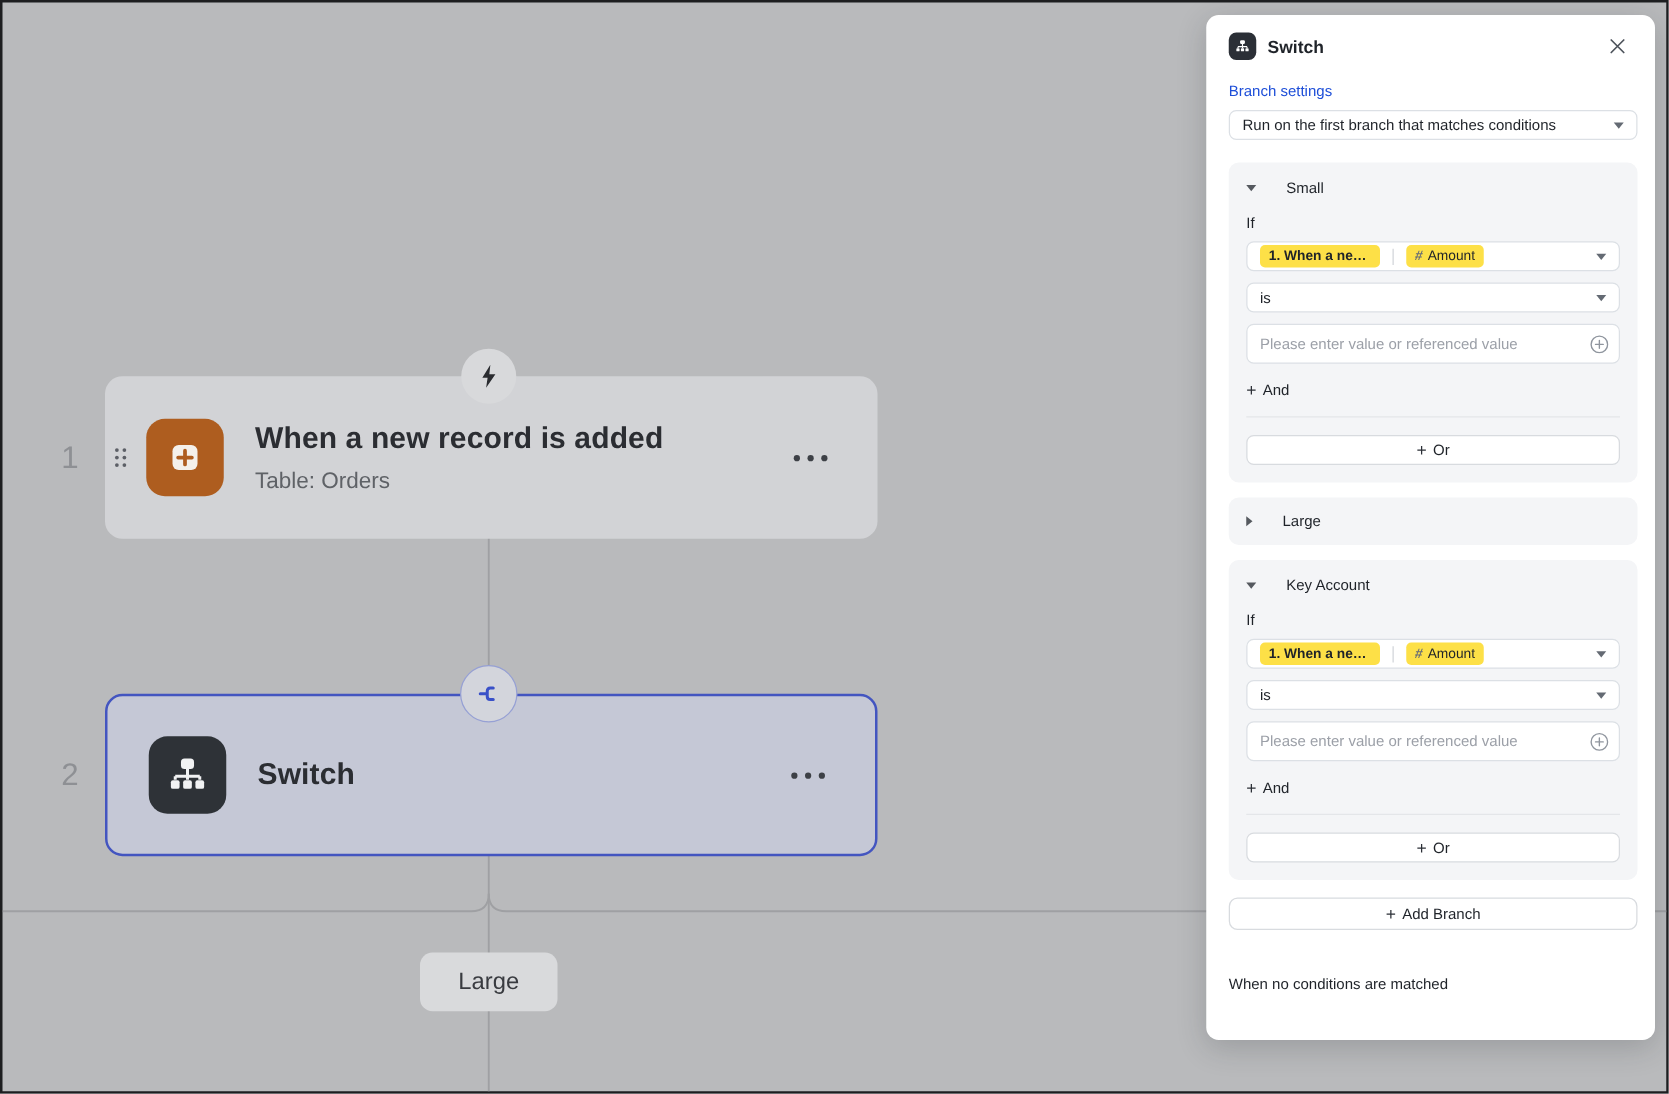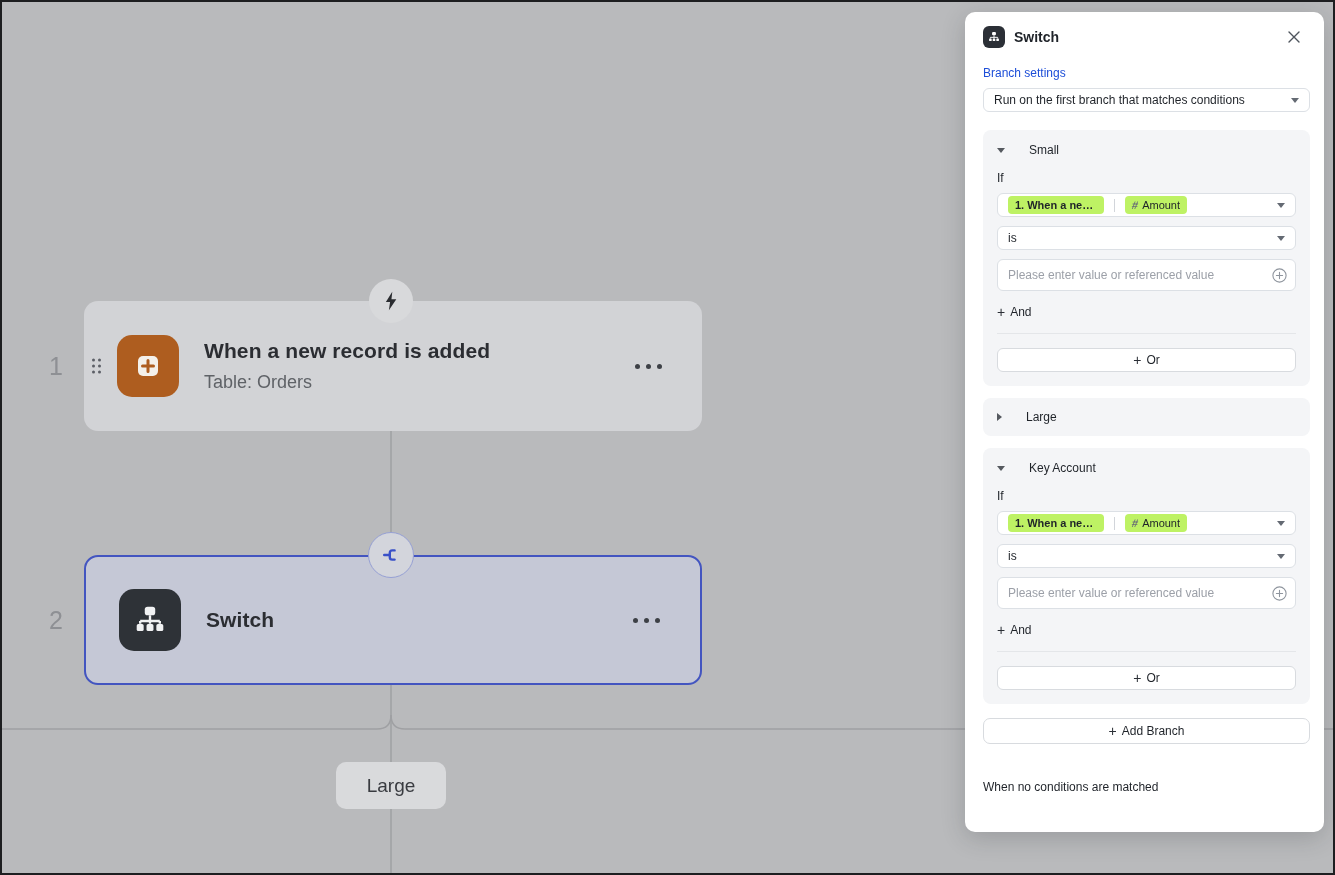--- a/index.html
+++ b/index.html
@@ -21,21 +21,21 @@
   .drag { position:absolute; left:8px; top:50%; transform:translateY(-50%);
           display:grid; grid-template-columns:repeat(2,3px); grid-auto-rows:3px; gap:3px; }
   .drag i { width:3px; height:3px; border-radius:50%; background:#5c5f66; }
 
   .nicon { width:62px; height:62px; border-radius:15px; margin-left:33px; flex:none;
            display:flex; align-items:center; justify-content:center; }
   .nicon.orange { background:#ae5d1f; }
   .nicon.dark   { background:#2e3237; }
 
   .ntext { margin-left:25px; flex:1; min-width:0; }
-  .ntitle { font-size:21px; font-weight:700; color:#2b2d32; letter-spacing:.1px; }
+  .ntitle { font-size:24px; font-weight:700; color:#2b2d32; letter-spacing:.1px; }
   .nsub   { font-size:18px; color:#5f6267; margin-top:9px; }
 
   .more { display:flex; gap:6px; margin-right:40px; cursor:pointer; }
   .more i { width:5px; height:5px; border-radius:50%; background:#3d4046; }
 
   .badge { position:absolute; border-radius:50%; display:flex; align-items:center; justify-content:center; z-index:2; }
   .badge1 { left:367px; top:277px; width:44px; height:44px; background:#d8d9db; }
   .badge2 { left:366px; top:530px; width:46px; height:46px; background:#d3d5dc; border:1.5px solid #96a0d4; }
 
   .branch-label { position:absolute; left:334px; top:760px; width:110px; height:47px; border-radius:10px;
@@ -63,21 +63,21 @@
   .section { margin-top:18px; background:#f4f5f7; border-radius:8px; padding:13px 14px 14px; }
   .section.tight { margin-top:12px; }
   .section.collapsed { padding:12px 14px; }
   .sec-head { display:flex; align-items:center; gap:24px; font-weight:400; cursor:pointer; }
   .tri-down { width:0; height:0; border-left:4px solid transparent; border-right:4px solid transparent;
               border-top:5px solid #55595f; }
   .tri-right { width:0; height:0; border-top:4px solid transparent; border-bottom:4px solid transparent;
                border-left:5px solid #55595f; }
   .if-lbl { margin-top:14px; }
 
-  .pill { background:#bef264; border-radius:4px; padding:3px 7px; font-size:11px; white-space:nowrap; }
+  .pill { background:#fde047; border-radius:4px; padding:3px 7px; font-size:11px; white-space:nowrap; }
   .pill.ref { font-weight:700; max-width:96px; overflow:hidden; text-overflow:ellipsis; }
   .pill-div { width:1px; height:13px; background:#d2d5da; margin:0 2px; flex:none; }
   .hash { color:#696e76; font-weight:700; display:inline-block; transform:skewX(-10deg); margin-right:4px; }
 
   .value-input { margin-top:9px; height:32px; border:1px solid #dce0e5; border-radius:6px; background:#fff;
                  display:flex; align-items:center; padding:0 8px 0 10px; gap:6px; }
   .value-input input { flex:1; border:none; outline:none; font-size:12px; color:#1f2329; background:transparent;
                        font-family:inherit; }
   .value-input input::placeholder { color:#9ca0a8; }
 

